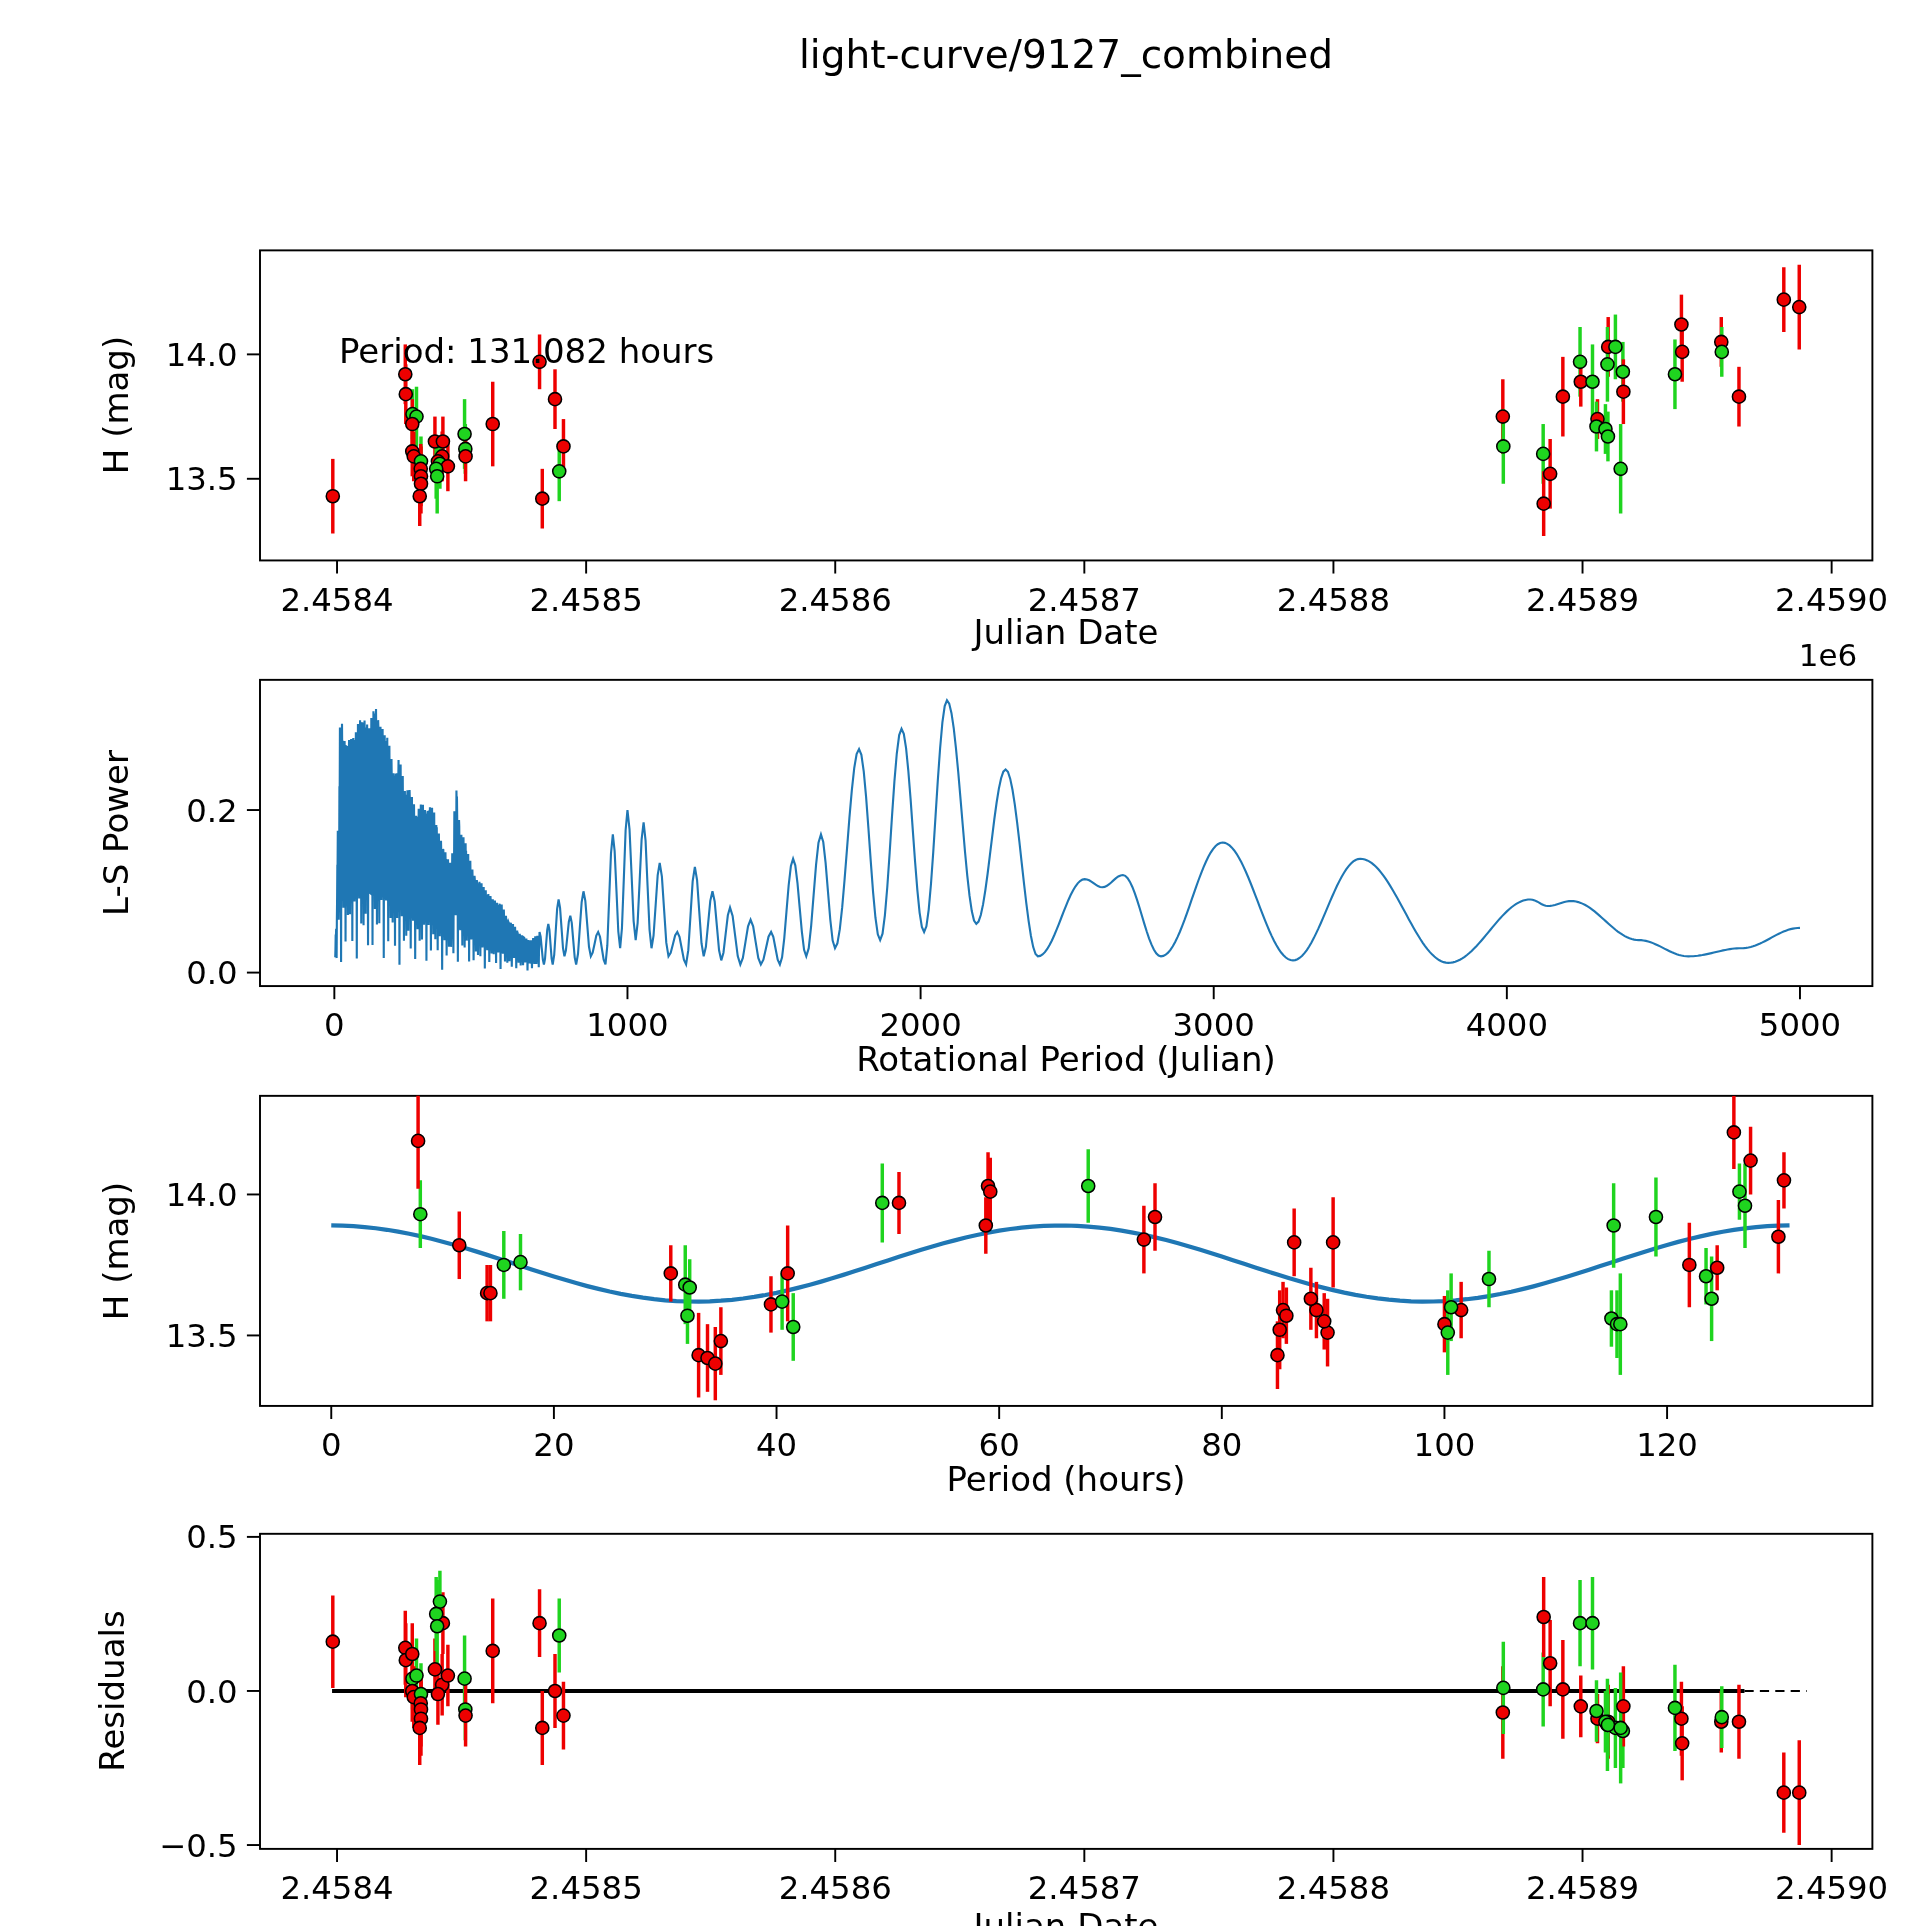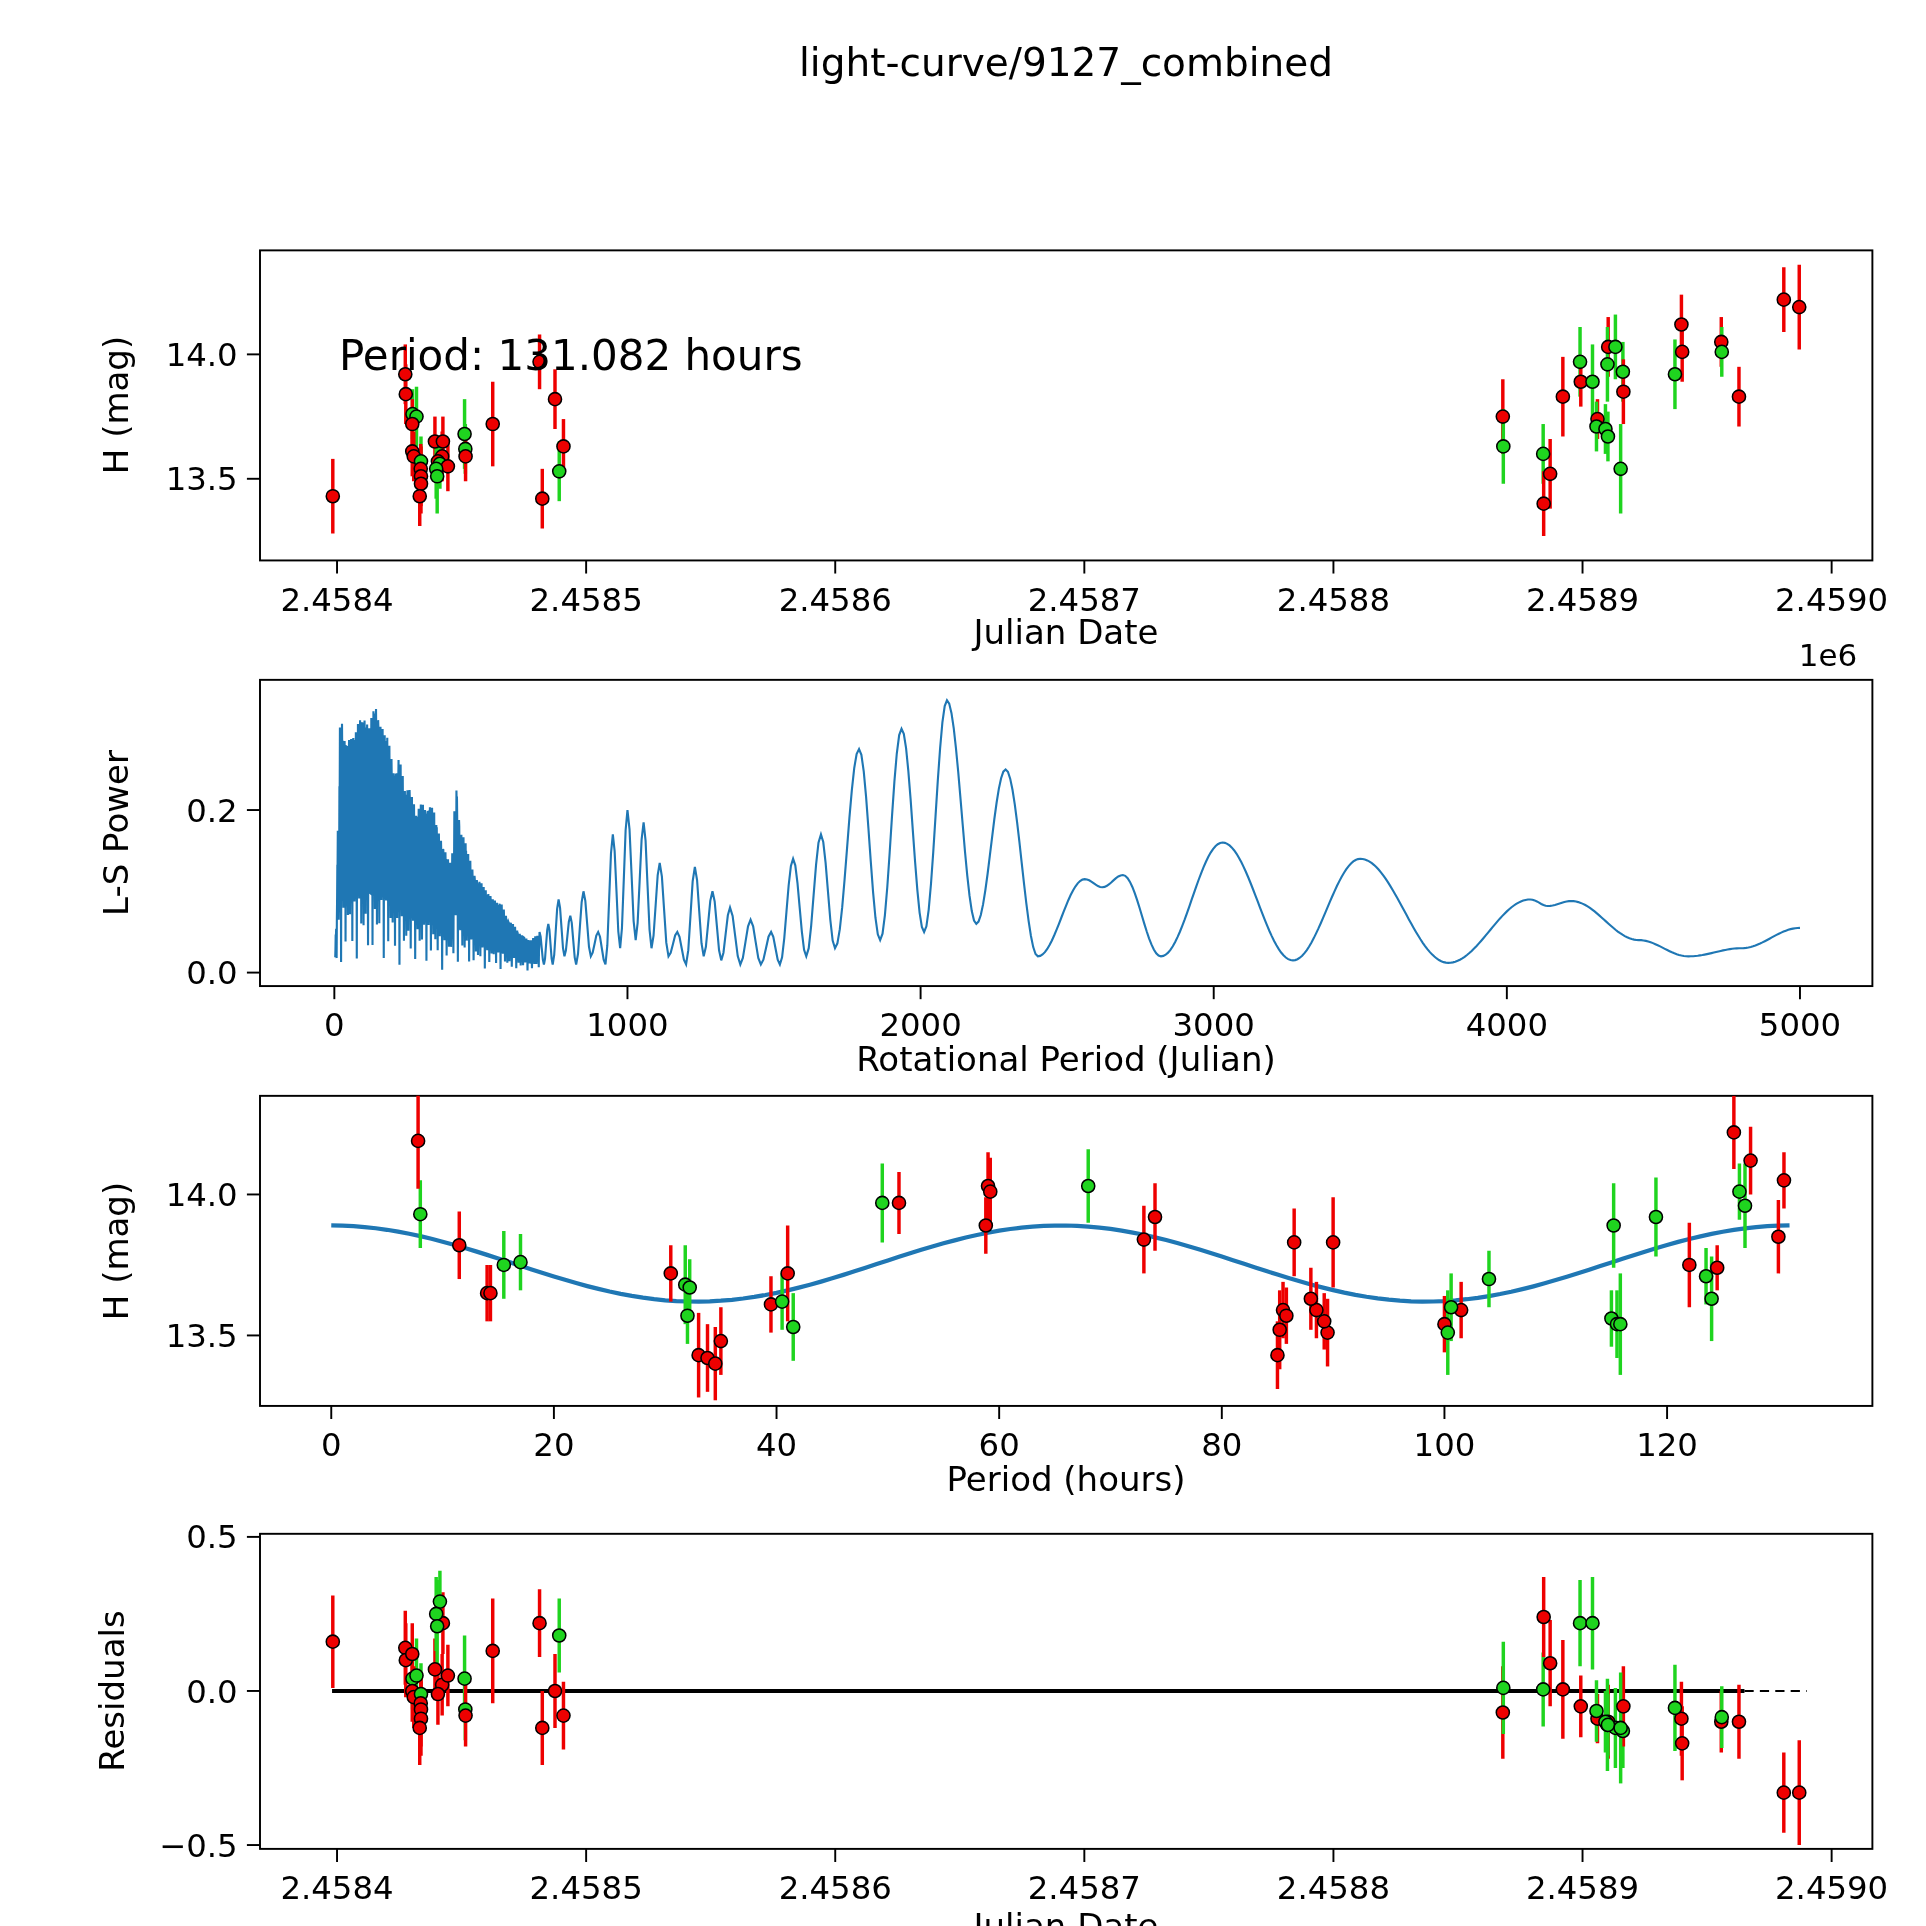--- a/index.html
+++ b/index.html
@@ -4,21 +4,21 @@
 <style>
   html,body{margin:0;padding:0;background:#ffffff;}
   #page{position:relative;width:2080px;height:2080px;background:#ffffff;
         font-family:"DejaVu Sans","Liberation Sans",sans-serif;color:#000;}
   .lbl{position:absolute;white-space:nowrap;color:#000;}
   .center{transform:translate(-50%,-50%);}
   .rot{transform:translate(-50%,-50%) rotate(-90deg);}
   #title{font-size:39px;}
   .axlab{font-size:34px;}
   .offset{font-size:31px;}
-  #annotation{font-size:42px;}
+  #annotation{font-size:34px;}
   svg{position:absolute;left:0;top:0;}
 </style>
 </head>
 <body>
 
 <div id="page">
   <svg id="chart" width="2080" height="2080" viewBox="0 0 5400 5400">
       <clipPath id="clip1">
         <rect x="675" y="650" width="4186" height="805"></rect>
       </clipPath>
@@ -448,21 +448,21 @@
       <circle cx="4365.239900001205" cy="4462" r="17" fill="#ee0000" stroke="#000000" stroke-width="4" clip-path="url(#clip4)"></circle>
       <circle cx="4367.18" cy="4526" r="17" fill="#ee0000" stroke="#000000" stroke-width="4" clip-path="url(#clip4)"></circle>
       <circle cx="4348.425700000602" cy="4434" r="17" fill="#1fd41f" stroke="#000000" stroke-width="4" clip-path="url(#clip4)"></circle>
       <circle cx="4468.711900001204" cy="4470" r="17" fill="#ee0000" stroke="#000000" stroke-width="4" clip-path="url(#clip4)"></circle>
       <circle cx="4470.005299999398" cy="4458" r="17" fill="#1fd41f" stroke="#000000" stroke-width="4" clip-path="url(#clip4)"></circle>
       <circle cx="4514.627599998796" cy="4470" r="17" fill="#ee0000" stroke="#000000" stroke-width="4" clip-path="url(#clip4)"></circle>
       <circle cx="4631.033599998795" cy="4654" r="17" fill="#ee0000" stroke="#000000" stroke-width="4" clip-path="url(#clip4)"></circle>
       <circle cx="4671.129" cy="4654" r="17" fill="#ee0000" stroke="#000000" stroke-width="4" clip-path="url(#clip4)"></circle>
     </svg>
 
-  <div id="title" class="lbl center" style="left:1066px;top:62px;text-align:center;">light-curve/9127_combined</div>
+  <div id="title" class="lbl center" style="left:1066px;top:54px;text-align:center;">light-curve/9127_combined</div>
 
   <div id="annotation" class="lbl" style="left:339px;top:331px;">Period: 131.082 hours</div>
 
   <div class="lbl axlab rot" style="left:116px;top:405px;">H (mag)</div>
   <div class="lbl axlab center" style="left:1066px;top:632px;">Julian Date</div>
   <div class="lbl offset center" style="left:1828px;top:655px;">1e6</div>
 
   <div class="lbl axlab rot" style="left:116px;top:833px;">L-S Power</div>
   <div class="lbl axlab center" style="left:1066px;top:1059px;">Rotational Period (Julian)</div>
 

